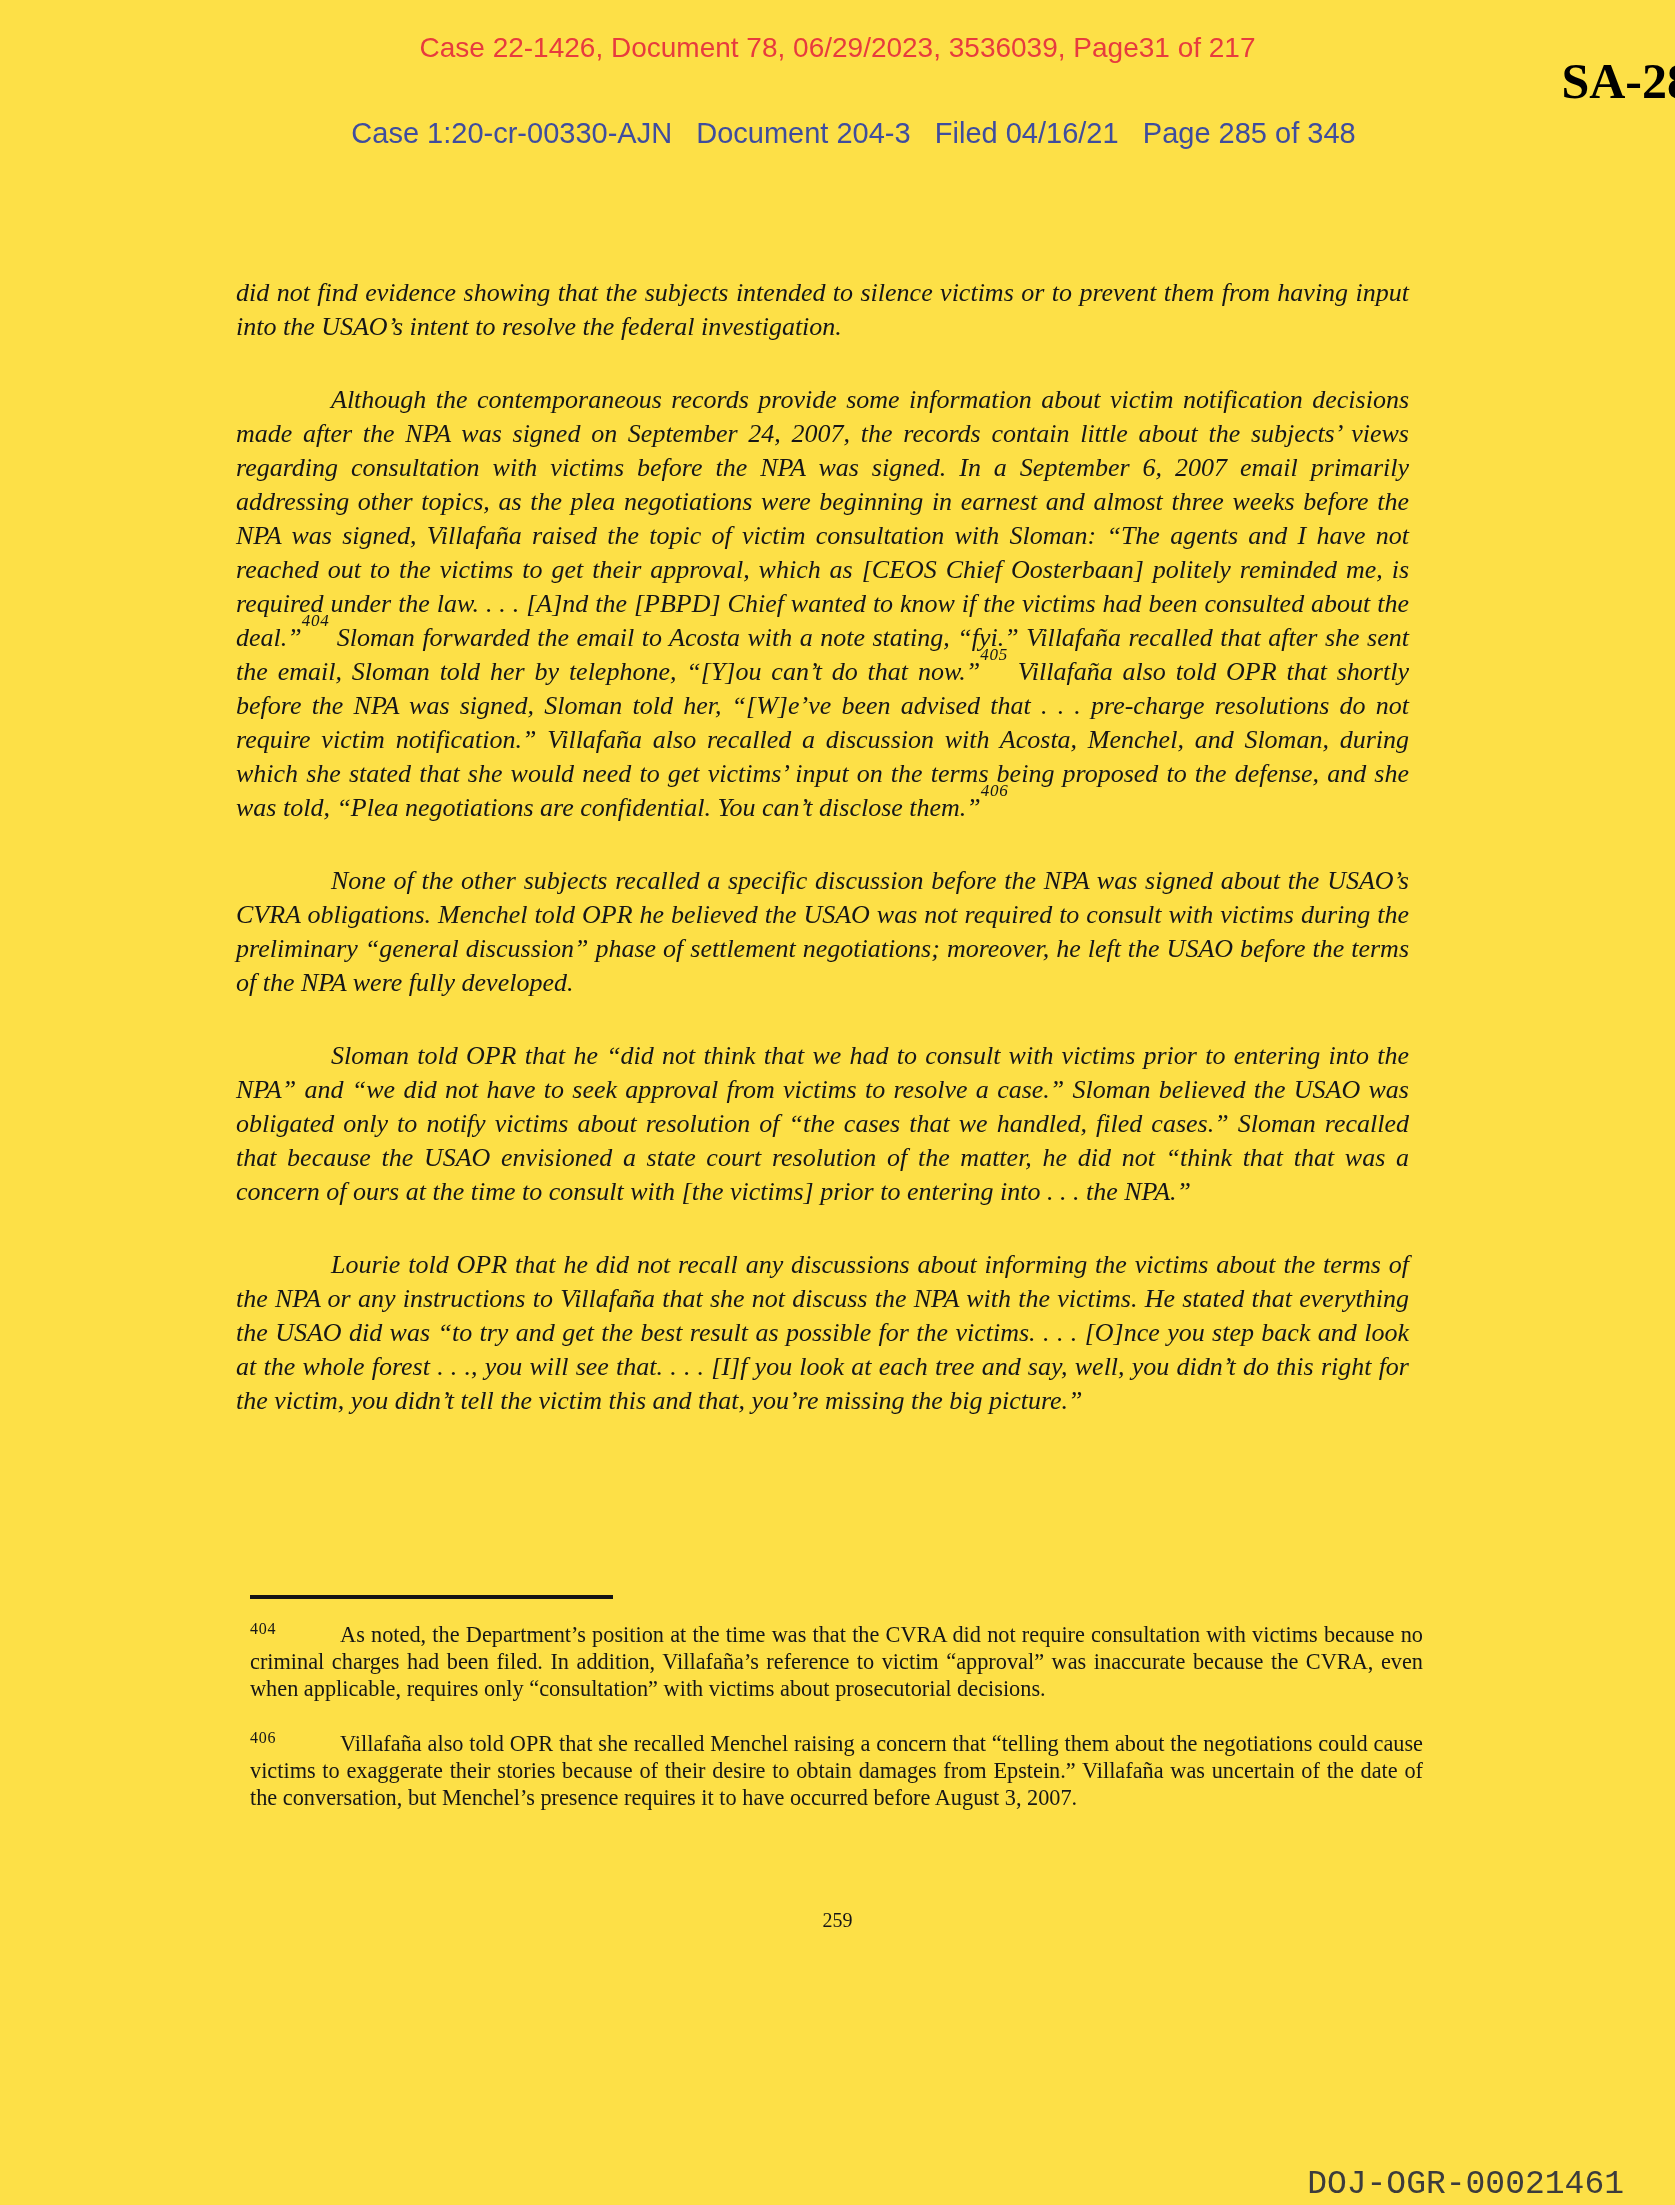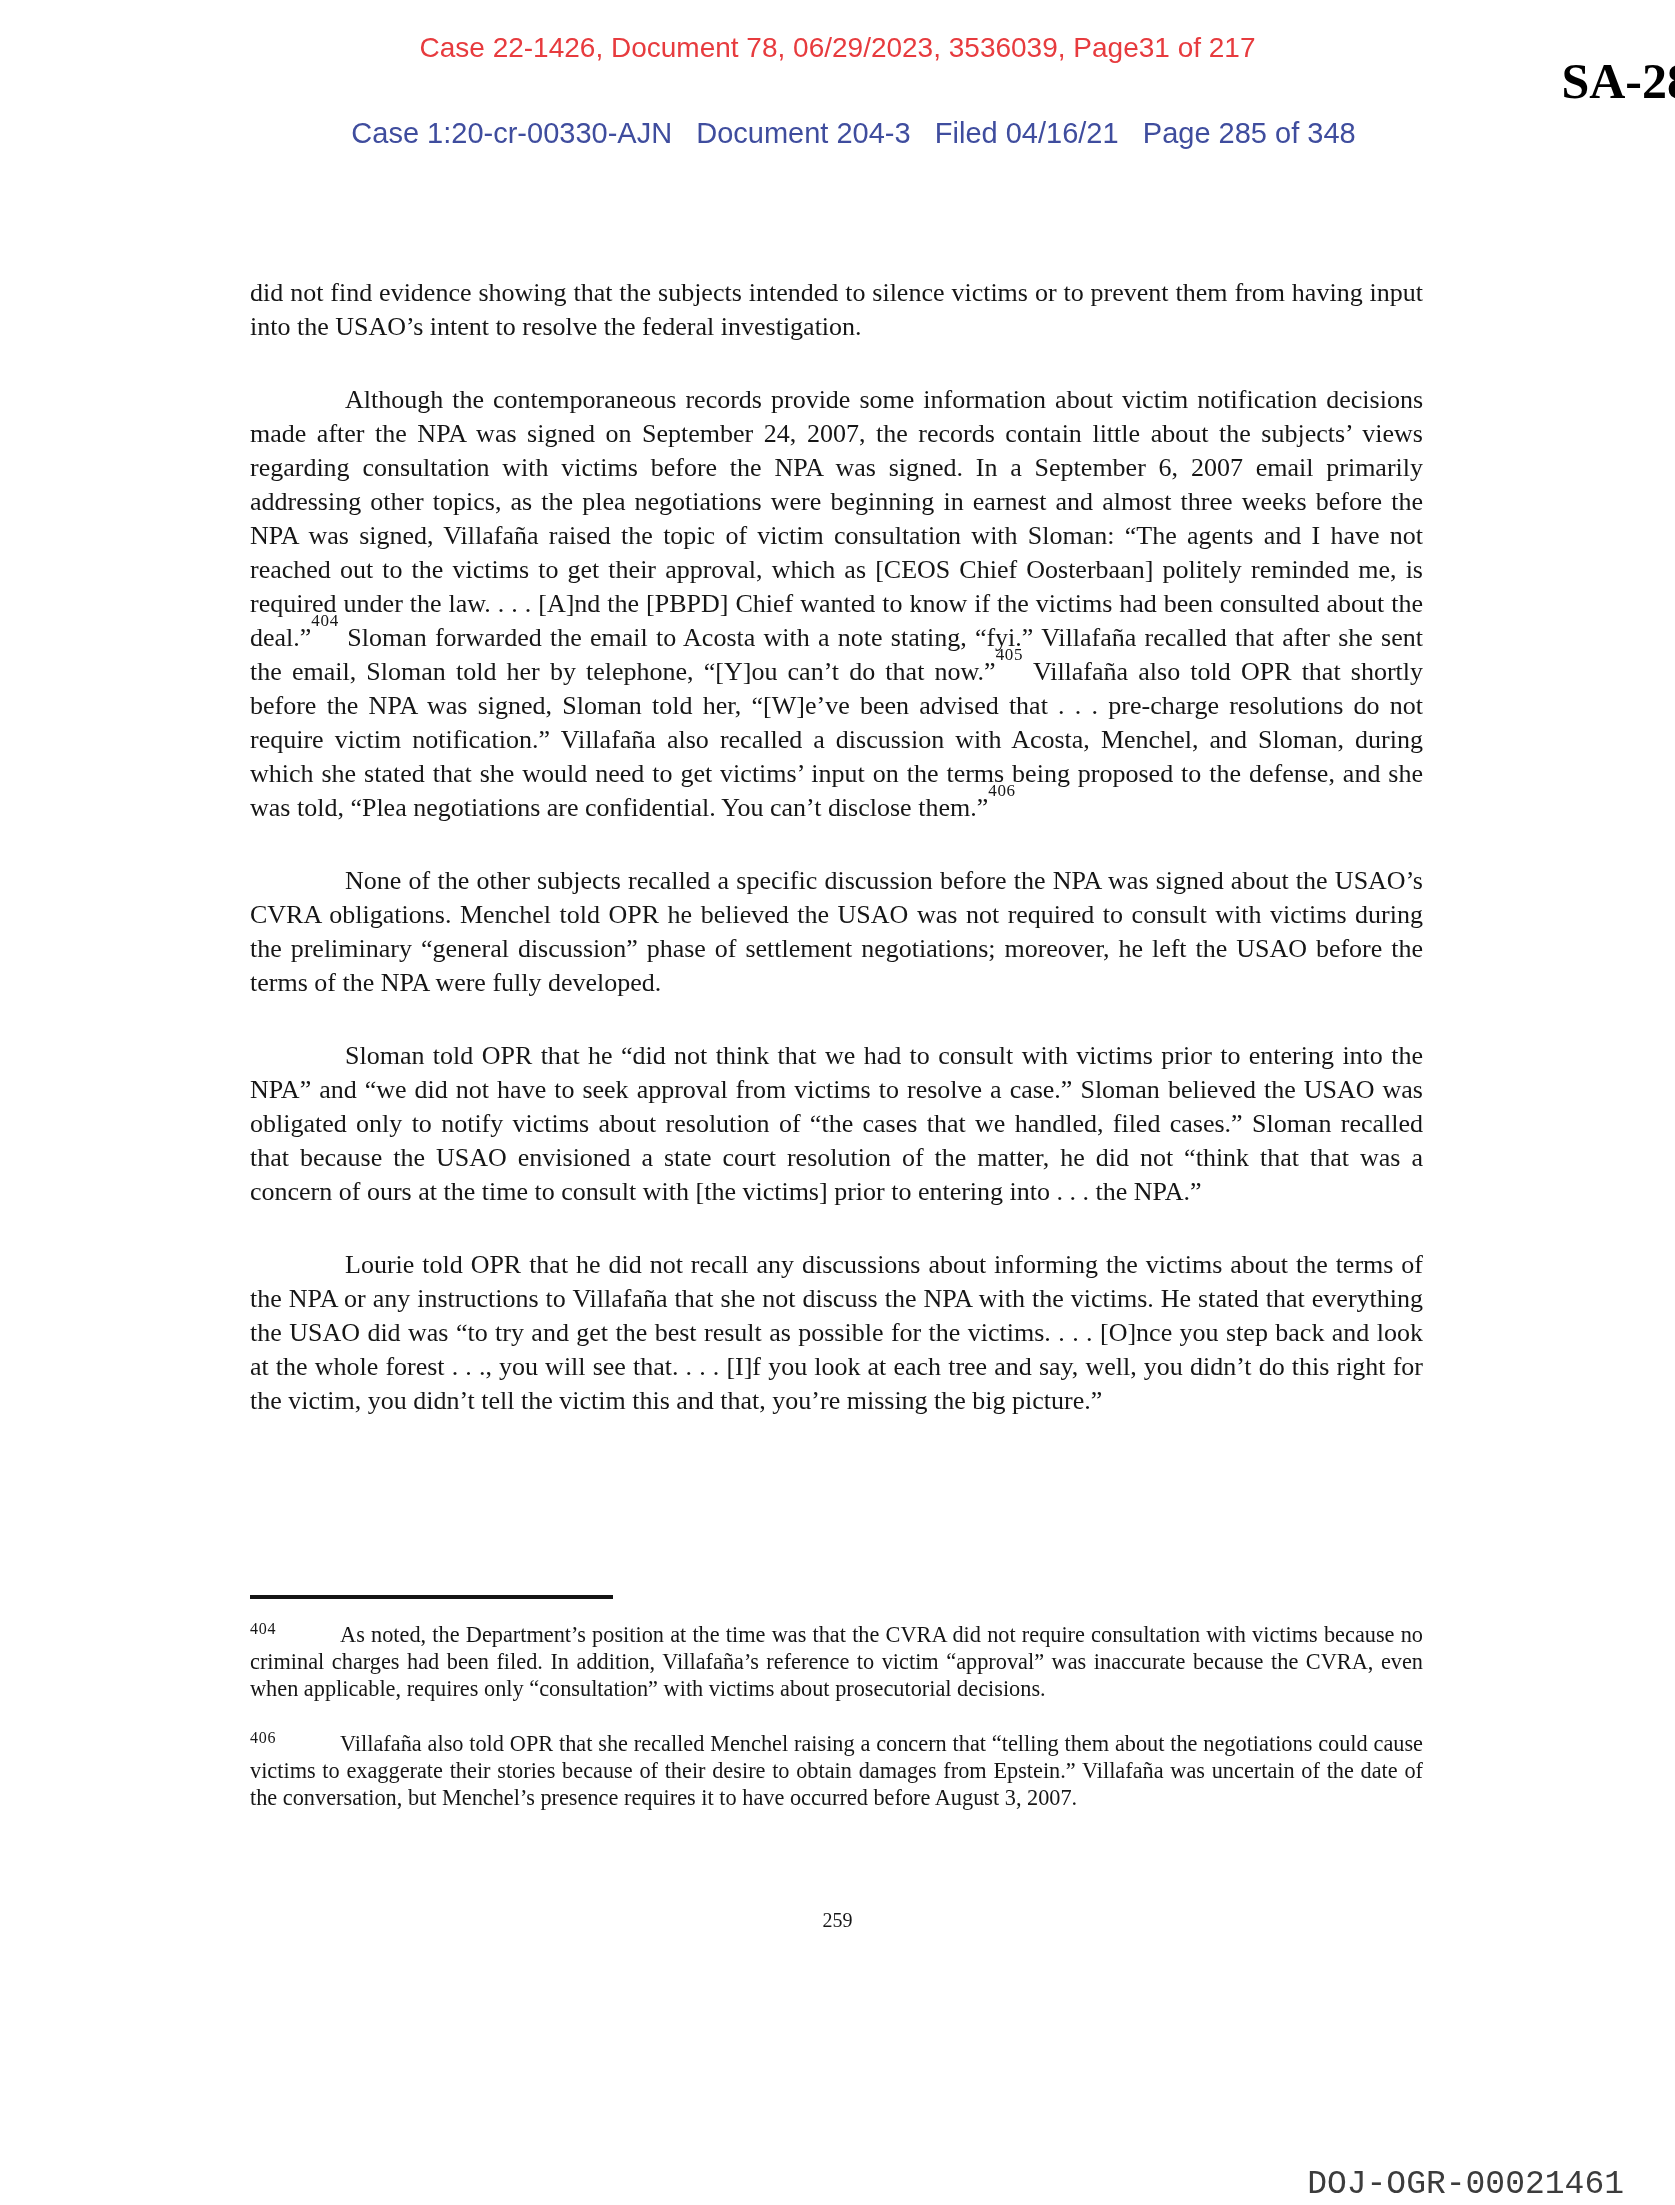--- a/index.html
+++ b/index.html
@@ -1,19 +1,19 @@
 <!DOCTYPE html>
 <html style="font-size:10.5px"><head>
 <meta charset="utf-8">
 <style>
   html,body{margin:0;padding:0;background:#e9e9e9;}
   .page{
     position:relative;
     width:1675px;height:2205px;
-    background:#ffffff;
+    background:#fde047;
     font-family:"Liberation Serif","DejaVu Serif",serif;
     color:#161616;
     overflow:hidden;
   }
   .stamp{
     position:absolute;left:0;width:100%;
     text-align:center;
     font-family:"Liberation Sans","DejaVu Sans",sans-serif;
     white-space:pre;
   }
@@ -21,21 +21,21 @@
   .sa-number{
     position:absolute;left:0;top:55px;width:100%;
     text-align:right;
     font-family:"Liberation Serif","DejaVu Serif",serif;
     font-weight:bold;font-size:50px;line-height:53px;
     color:#000;
     margin-left:42px;
   }
   .stamp-blue{top:117px;font-size:29px;line-height:32px;padding-left:16px;}
   .content{
-    position:absolute;left:250px;top:276px;width:1173px;
+    position:absolute;left:236px;top:276px;width:1173px;font-style:italic;
   }
   .content p{
     margin:0 0 39px 0;
     font-size:26px;line-height:34px;
     text-align:justify;
   }
   .content p.indent{text-indent:95px;}
   sup.fnref{
     font-size:17px;line-height:0;
     position:relative;top:-10px;

